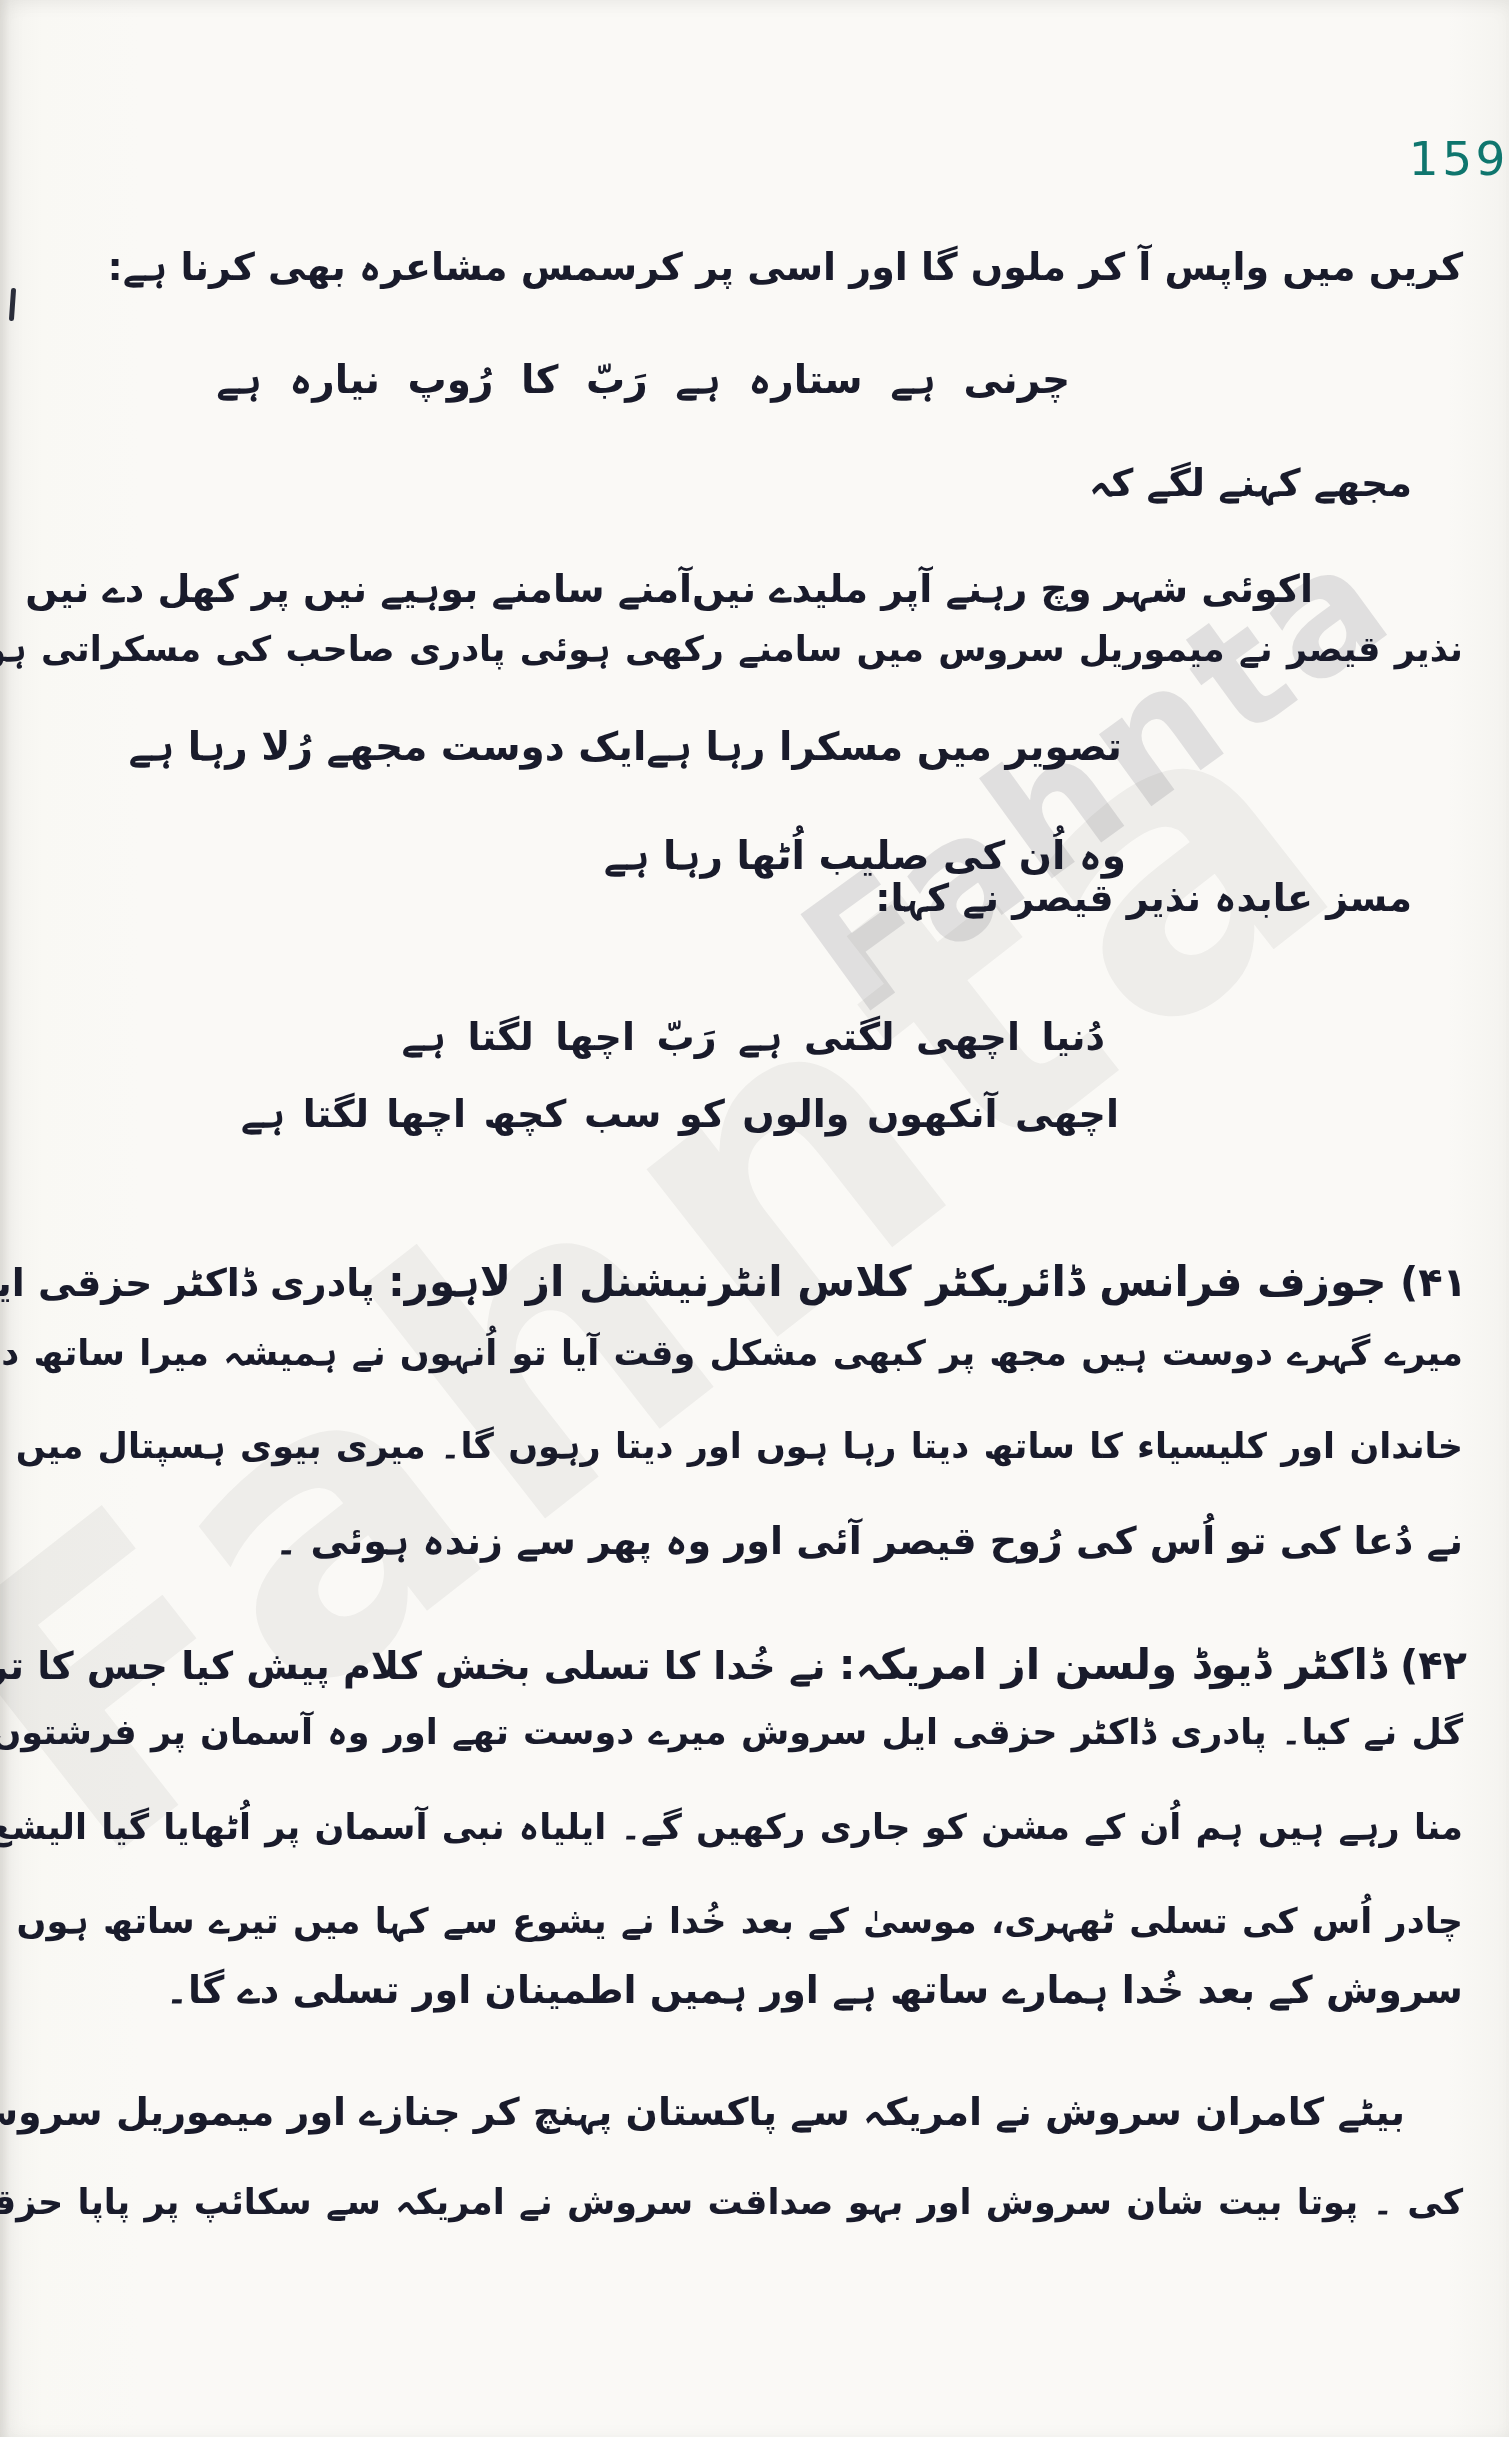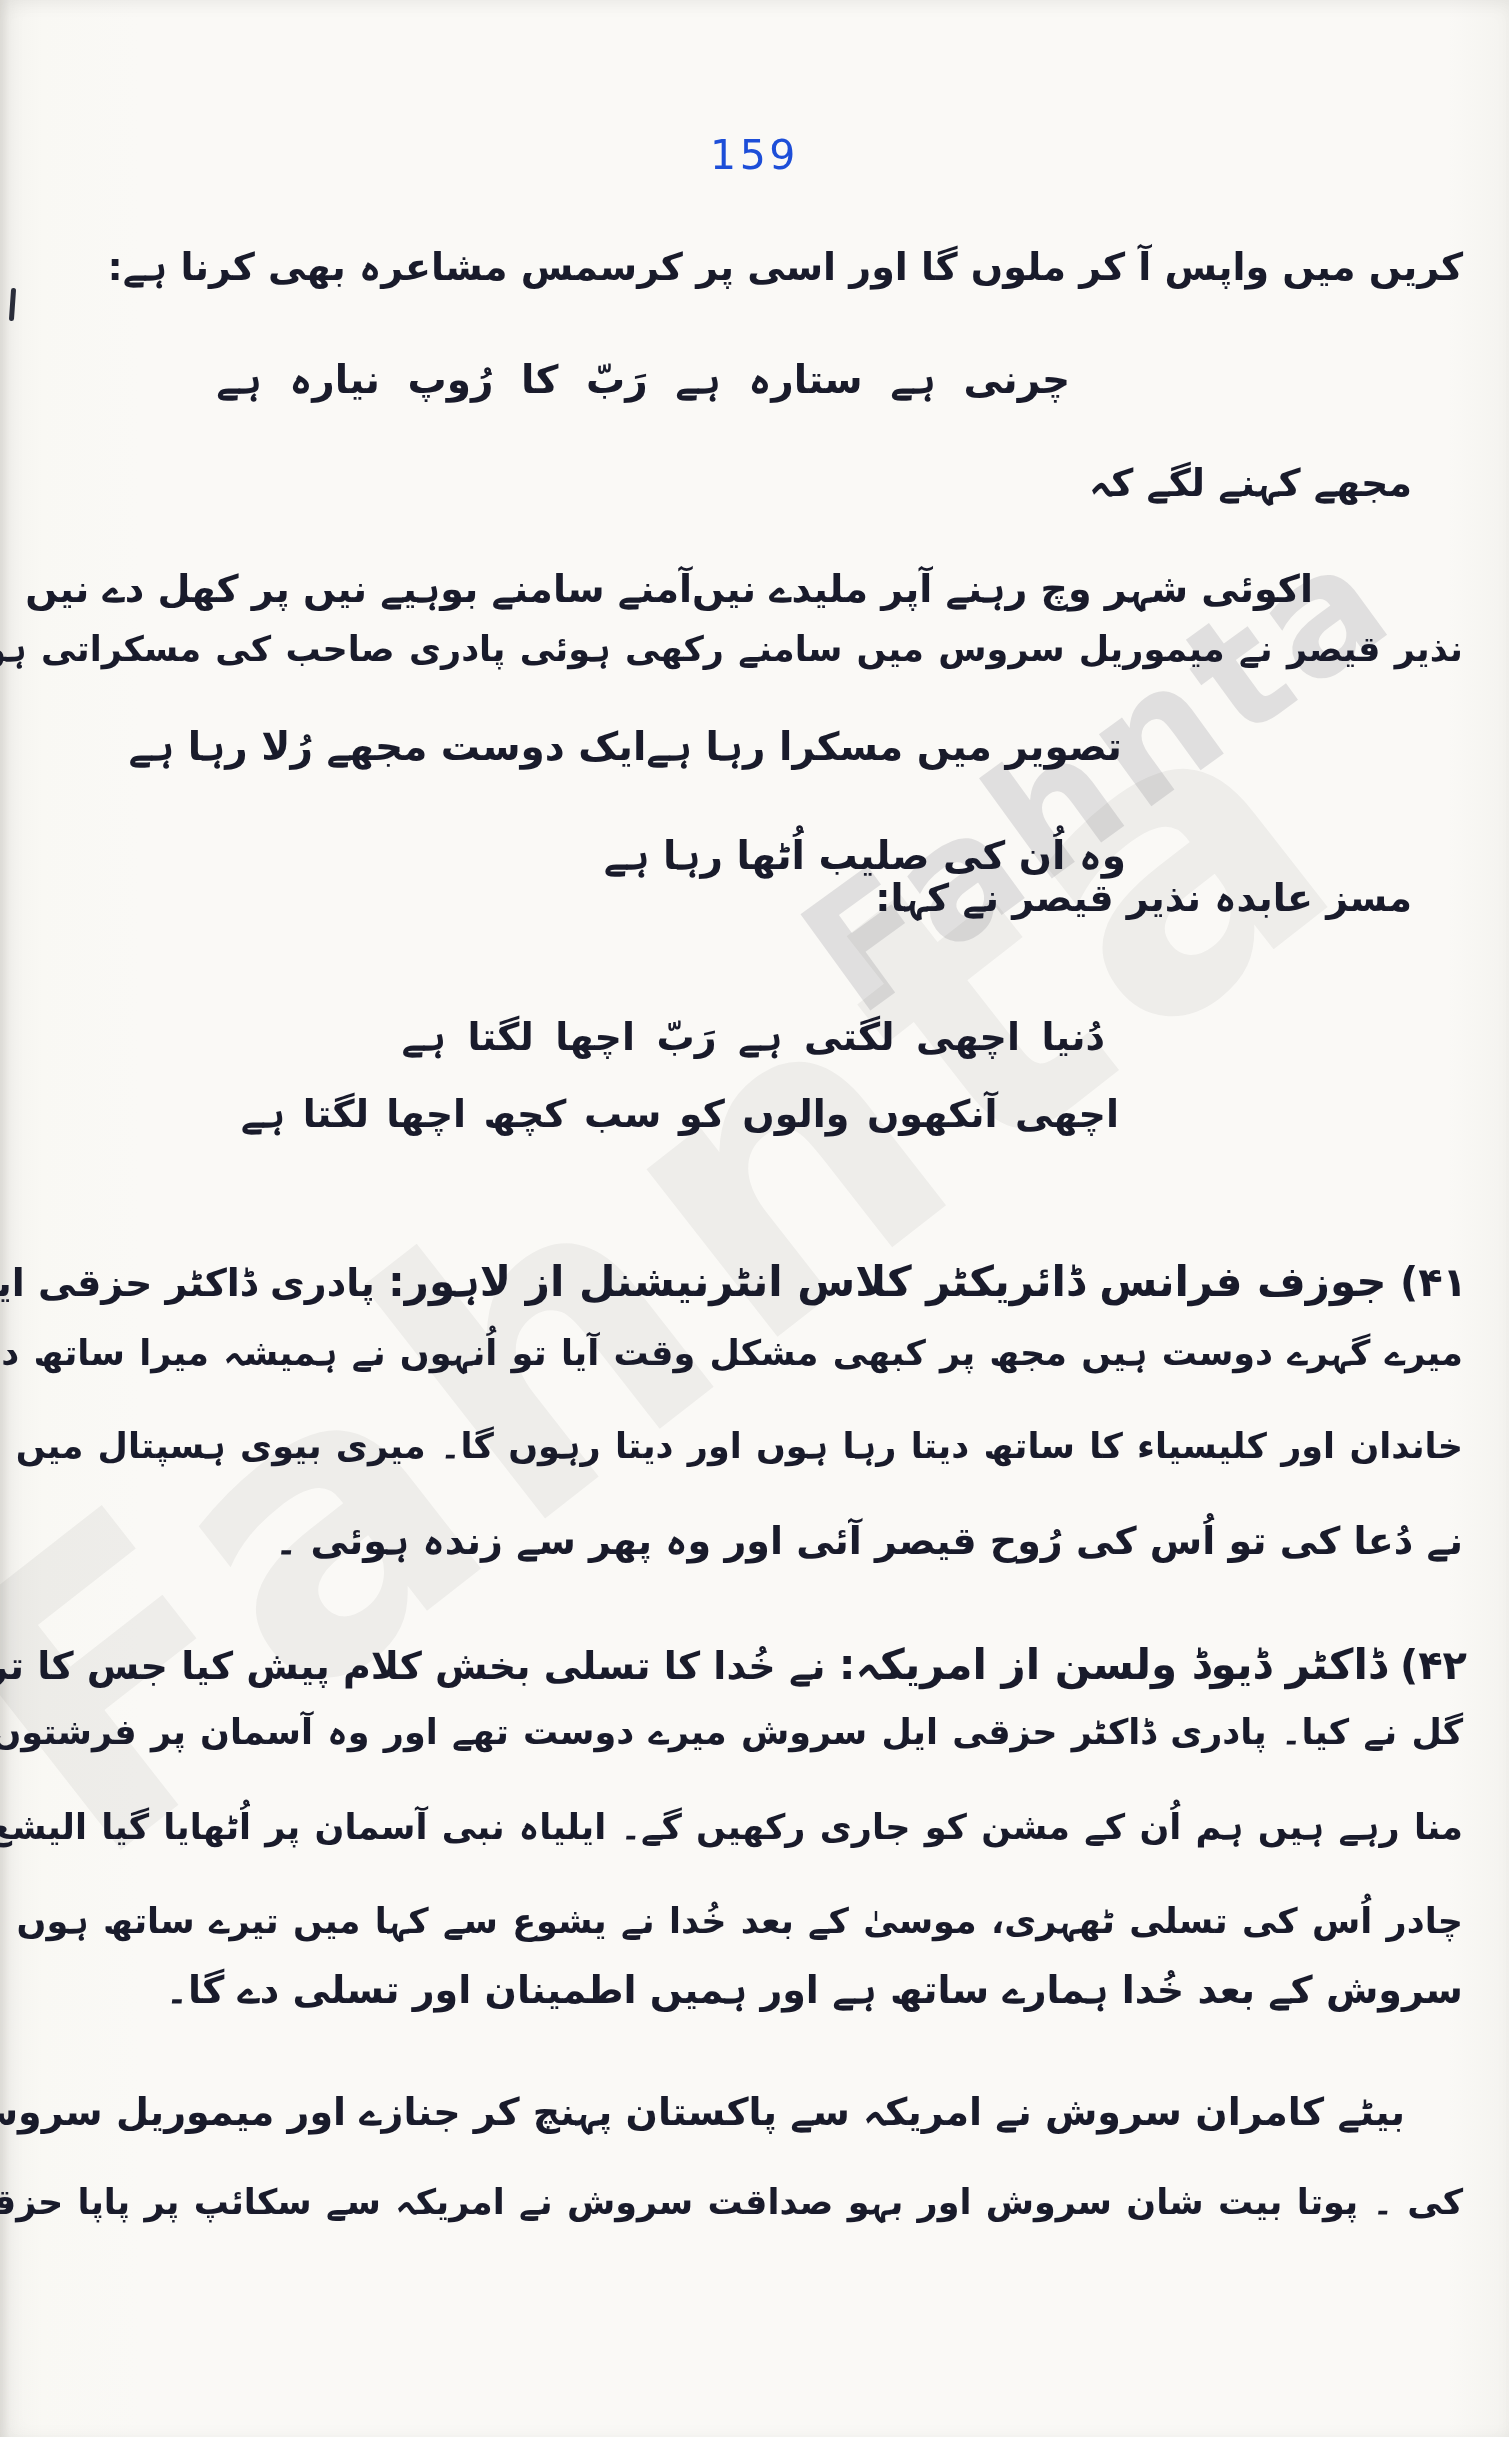--- a/index.html
+++ b/index.html
@@ -25,22 +25,22 @@
   }
   .wm-mid{
     left:646px;top:681px;width:903px;font-size:163px;
     transform:rotate(-36deg);color:rgba(55,55,66,0.13);letter-spacing:7px;
   }
   
   .txt{position:absolute;z-index:2;color:#191b2b;direction:rtl;white-space:nowrap;font-weight:bold;}
   .line{font-size:38px;}
   .long{font-size:35px;word-spacing:2.1px;}
   .page-number{
-    position:absolute;z-index:2;top:131px;left:0;right:0;text-align:center;
-    direction:ltr;font-size:41px;letter-spacing:3.5px;color:#1d4ed8;font-weight:normal;
+    position:absolute;z-index:2;top:131px;left:0;right:0;text-align:right;
+    direction:ltr;font-size:47px;letter-spacing:3.5px;color:#0f766e;font-weight:normal;
   }
   .heading{font-size:42px;}
   .marker{direction:ltr;unicode-bidi:bidi-override;display:inline-block;font-size:40px;margin-top:28px;}
   .verse{}
   .couplet{display:flex;justify-content:space-between;direction:rtl;}
   
   .l-intro   {top:245px;  right:46px;}
   .v-charni  {top:357px;  left:438px;  width:632px;  word-spacing:14px;font-size:39px;}
   .l-mujhe   {top:461px;  right:97px;}
   .cp-punjabi{top:567px;  left:274px;  width:1039px; font-size:38px;}

